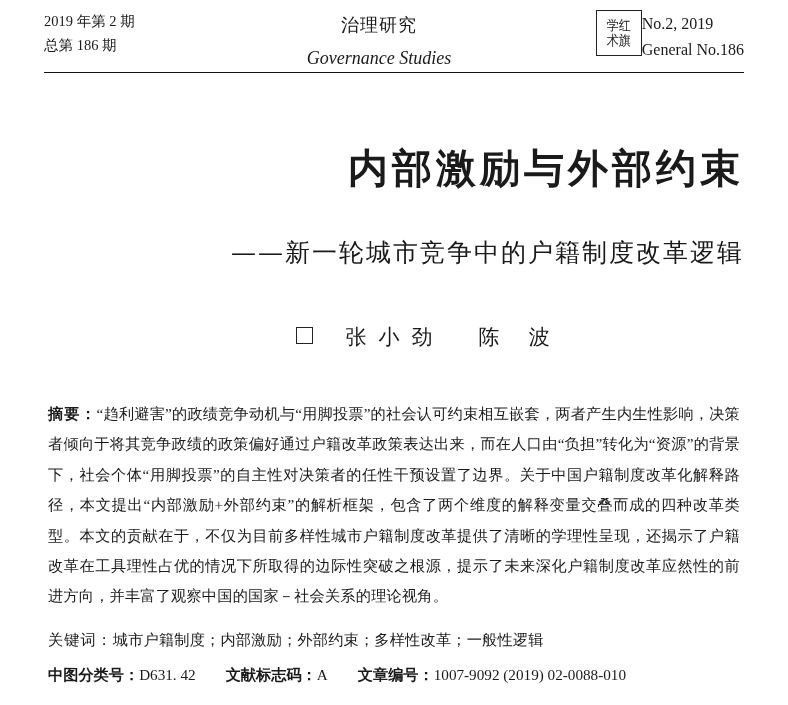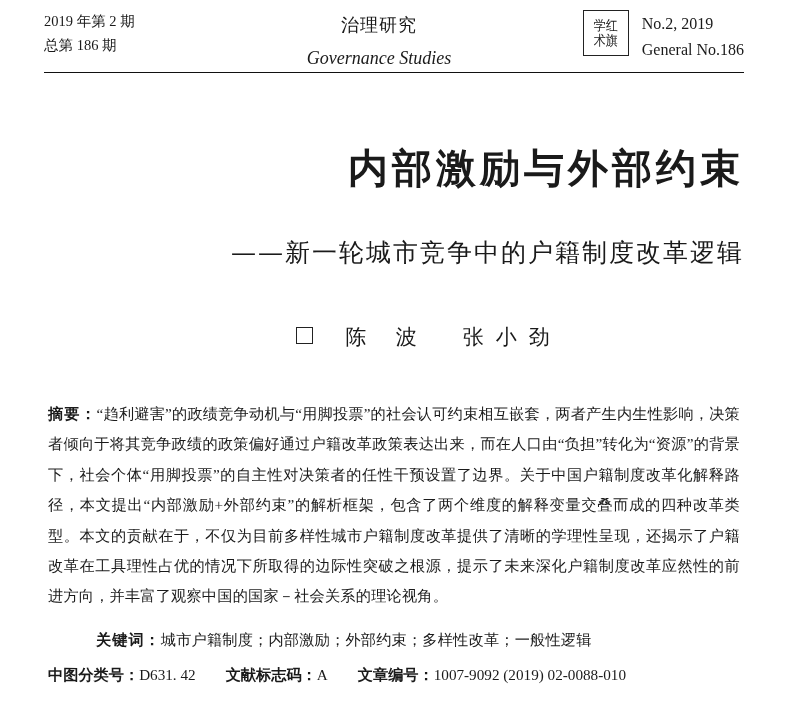--- a/index.html
+++ b/index.html
@@ -50,21 +50,21 @@
     font-size: 18px;
     font-style: italic;
     margin-top: 3px;
     font-family: "Liberation Serif", serif;
   }
   .header-right {
     width: 210px;
     display: flex;
     align-items: flex-start;
     justify-content: flex-end;
-    gap: 13px;
+    gap: 0;
   }
   .seal {
     width: 44px;
     height: 44px;
     border: 1.5px solid #222;
     display: flex;
     align-items: center;
     justify-content: center;
     flex: none;
   }
@@ -151,23 +151,22 @@
   }
 
   .keywords {
     margin-top: 14px;
     font-size: 15.2px;
     line-height: 1.9;
     padding: 0 4px;
     letter-spacing: 0.2px;
   }
   .keywords .lead {
-    font-weight: bold;
+    font-weight: normal;
     letter-spacing: 1px;
-    margin-left: 48px;
   }
   .clc-line {
     margin-top: 6px;
     font-size: 15.2px;
     line-height: 1.9;
     padding: 0 4px;
     display: flex;
     gap: 30px;
   }
   .clc-line .lead {
@@ -201,22 +200,22 @@
 
   <div class="rule"></div>
 
   <div class="title-block">
     <div class="main-title">内部激励与外部约束</div>
     <div class="subtitle">——新一轮城市竞争中的户籍制度改革逻辑</div>
   </div>
 
   <div class="authors">
     <span class="author-box"></span>
+    <span class="author-name">张小劲</span>
     <span class="author-name">陈 波</span>
-    <span class="author-name">张小劲</span>
   </div>
 
   <div class="abstract">
     <span class="lead">摘要：</span><span>“趋利避害”的政绩竞争动机与“用脚投票”的社会认可约束相互嵌套，两者产生内生性影响，决策者倾向于将其竞争政绩的政策偏好通过户籍改革政策表达出来，而在人口由“负担”转化为“资源”的背景下，社会个体“用脚投票”的自主性对决策者的任性干预设置了边界。关于中国户籍制度改革化解释路径，本文提出“内部激励+外部约束”的解析框架，包含了两个维度的解释变量交叠而成的四种改革类型。本文的贡献在于，不仅为目前多样性城市户籍制度改革提供了清晰的学理性呈现，还揭示了户籍改革在工具理性占优的情况下所取得的边际性突破之根源，提示了未来深化户籍制度改革应然性的前进方向，并丰富了观察中国的国家－社会关系的理论视角。</span>
   </div>
 
   <div class="keywords">
     <span class="lead">关键词：</span><span>城市户籍制度；内部激励；外部约束；多样性改革；一般性逻辑</span>
   </div>
 

